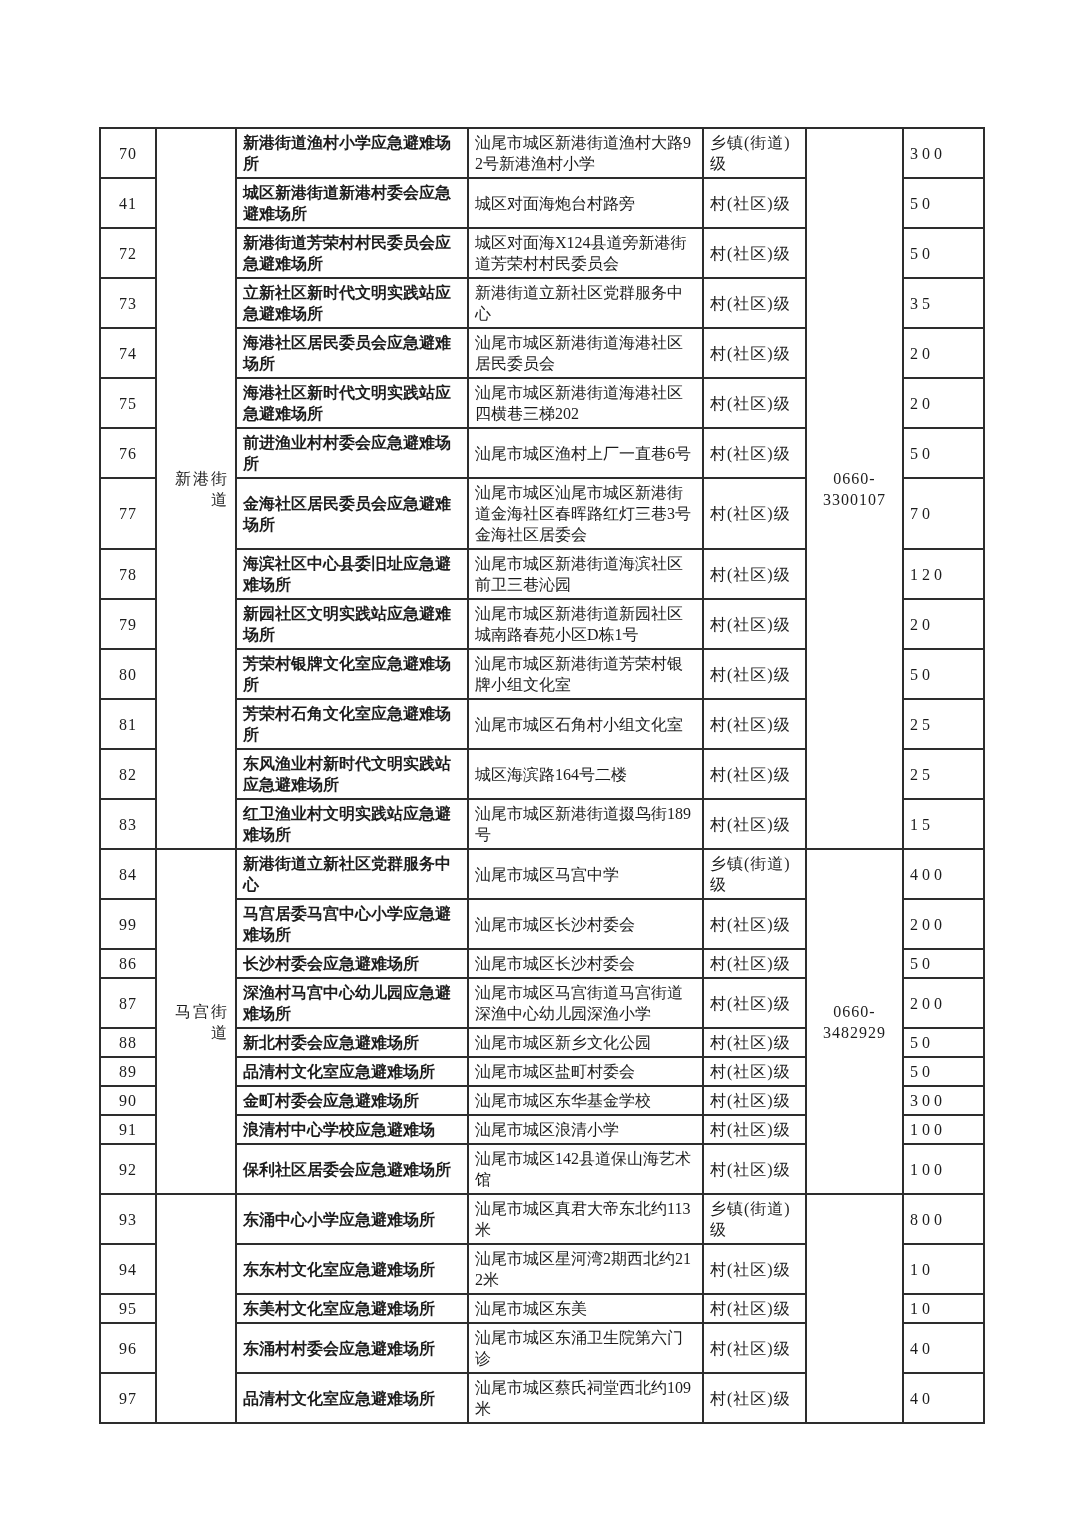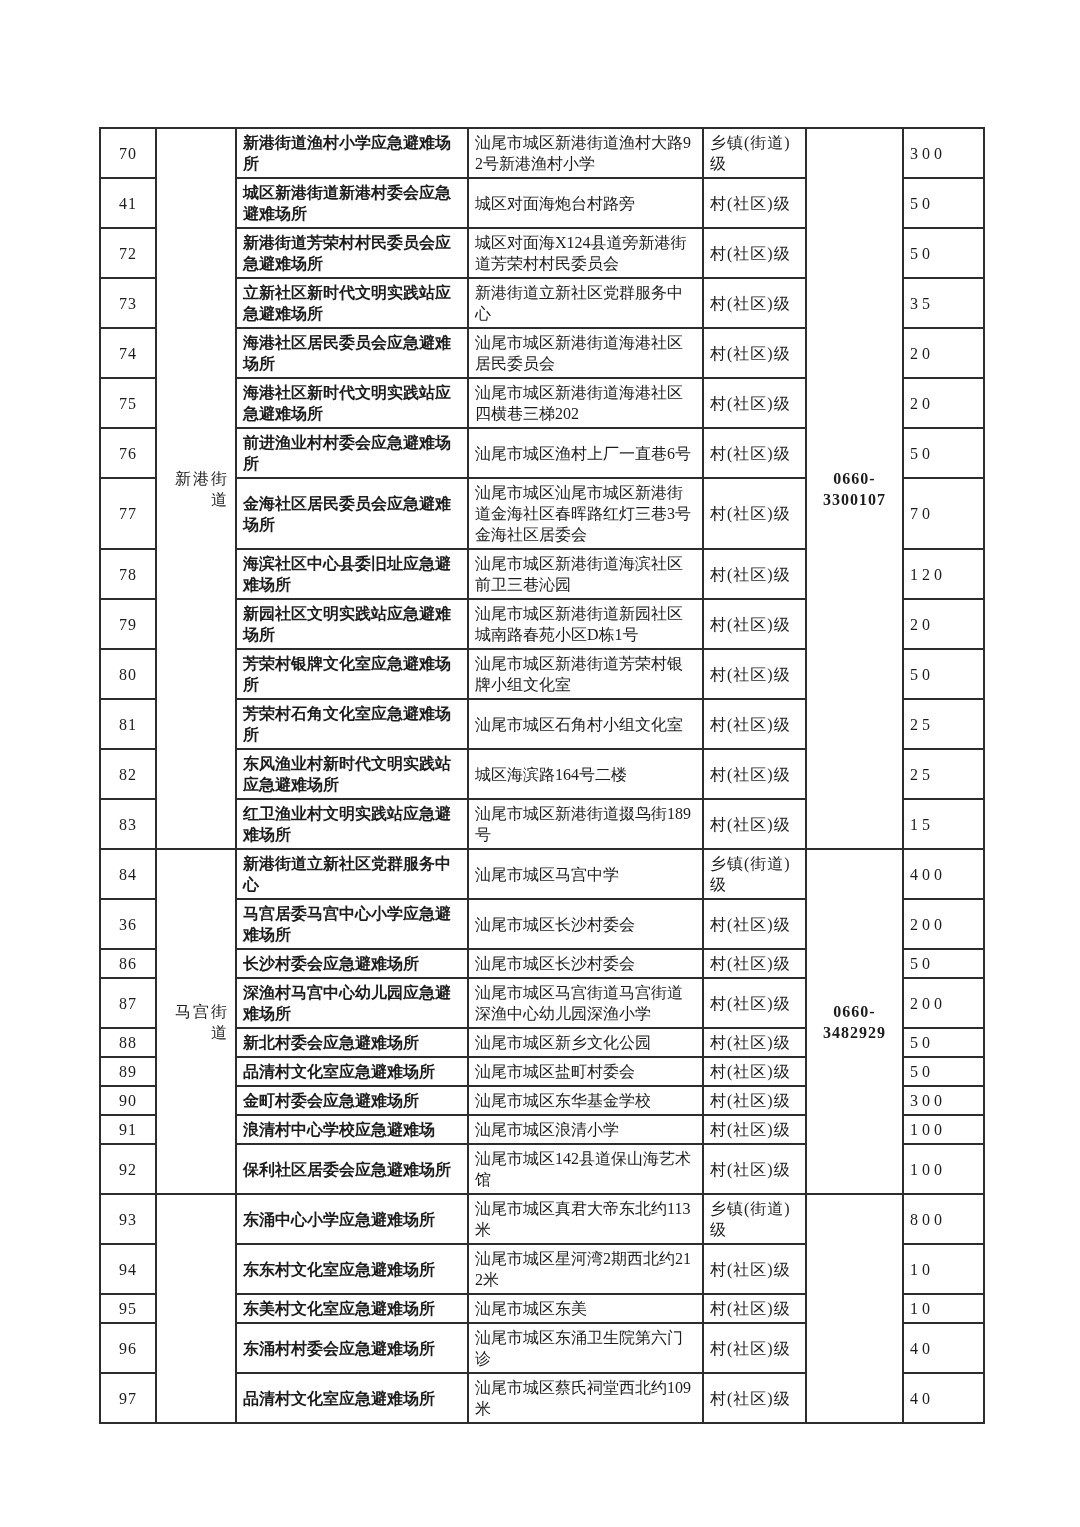--- a/index.html
+++ b/index.html
@@ -54,21 +54,20 @@
   td.c-level {
     padding: 3px 4px 3px 6px;
     letter-spacing: 1px;
   }
   td.c-phone {
     text-align: center;
     padding: 3px 2px;
     font-size: 15px;
     letter-spacing: 1px;
     white-space: pre-line;
-    font-weight: bold;
   }
   td.c-cap {
     text-align: left;
     padding: 3px 2px;
     font-size: 15px;
     letter-spacing: 4px;
     margin-left: 20px;
   }
 </style>
 </head>
@@ -191,21 +190,21 @@
           <td class="c-no">84</td>
           <td class="c-street" rowspan="9">马宫街道</td>
           <td class="c-name">新港街道立新社区党群服务中心</td>
           <td class="c-addr">汕尾市城区马宫中学</td>
           <td class="c-level">乡镇(街道)级</td>
           <td class="c-phone" rowspan="9">0660-
 3482929</td>
           <td class="c-cap">400</td>
         </tr>
         <tr>
-          <td class="c-no">36</td>
+          <td class="c-no">99</td>
           <td class="c-name">马宫居委马宫中心小学应急避难场所</td>
           <td class="c-addr">汕尾市城区长沙村委会</td>
           <td class="c-level">村(社区)级</td>
           <td class="c-cap">200</td>
         </tr>
         <tr>
           <td class="c-no">86</td>
           <td class="c-name">长沙村委会应急避难场所</td>
           <td class="c-addr">汕尾市城区长沙村委会</td>
           <td class="c-level">村(社区)级</td>

